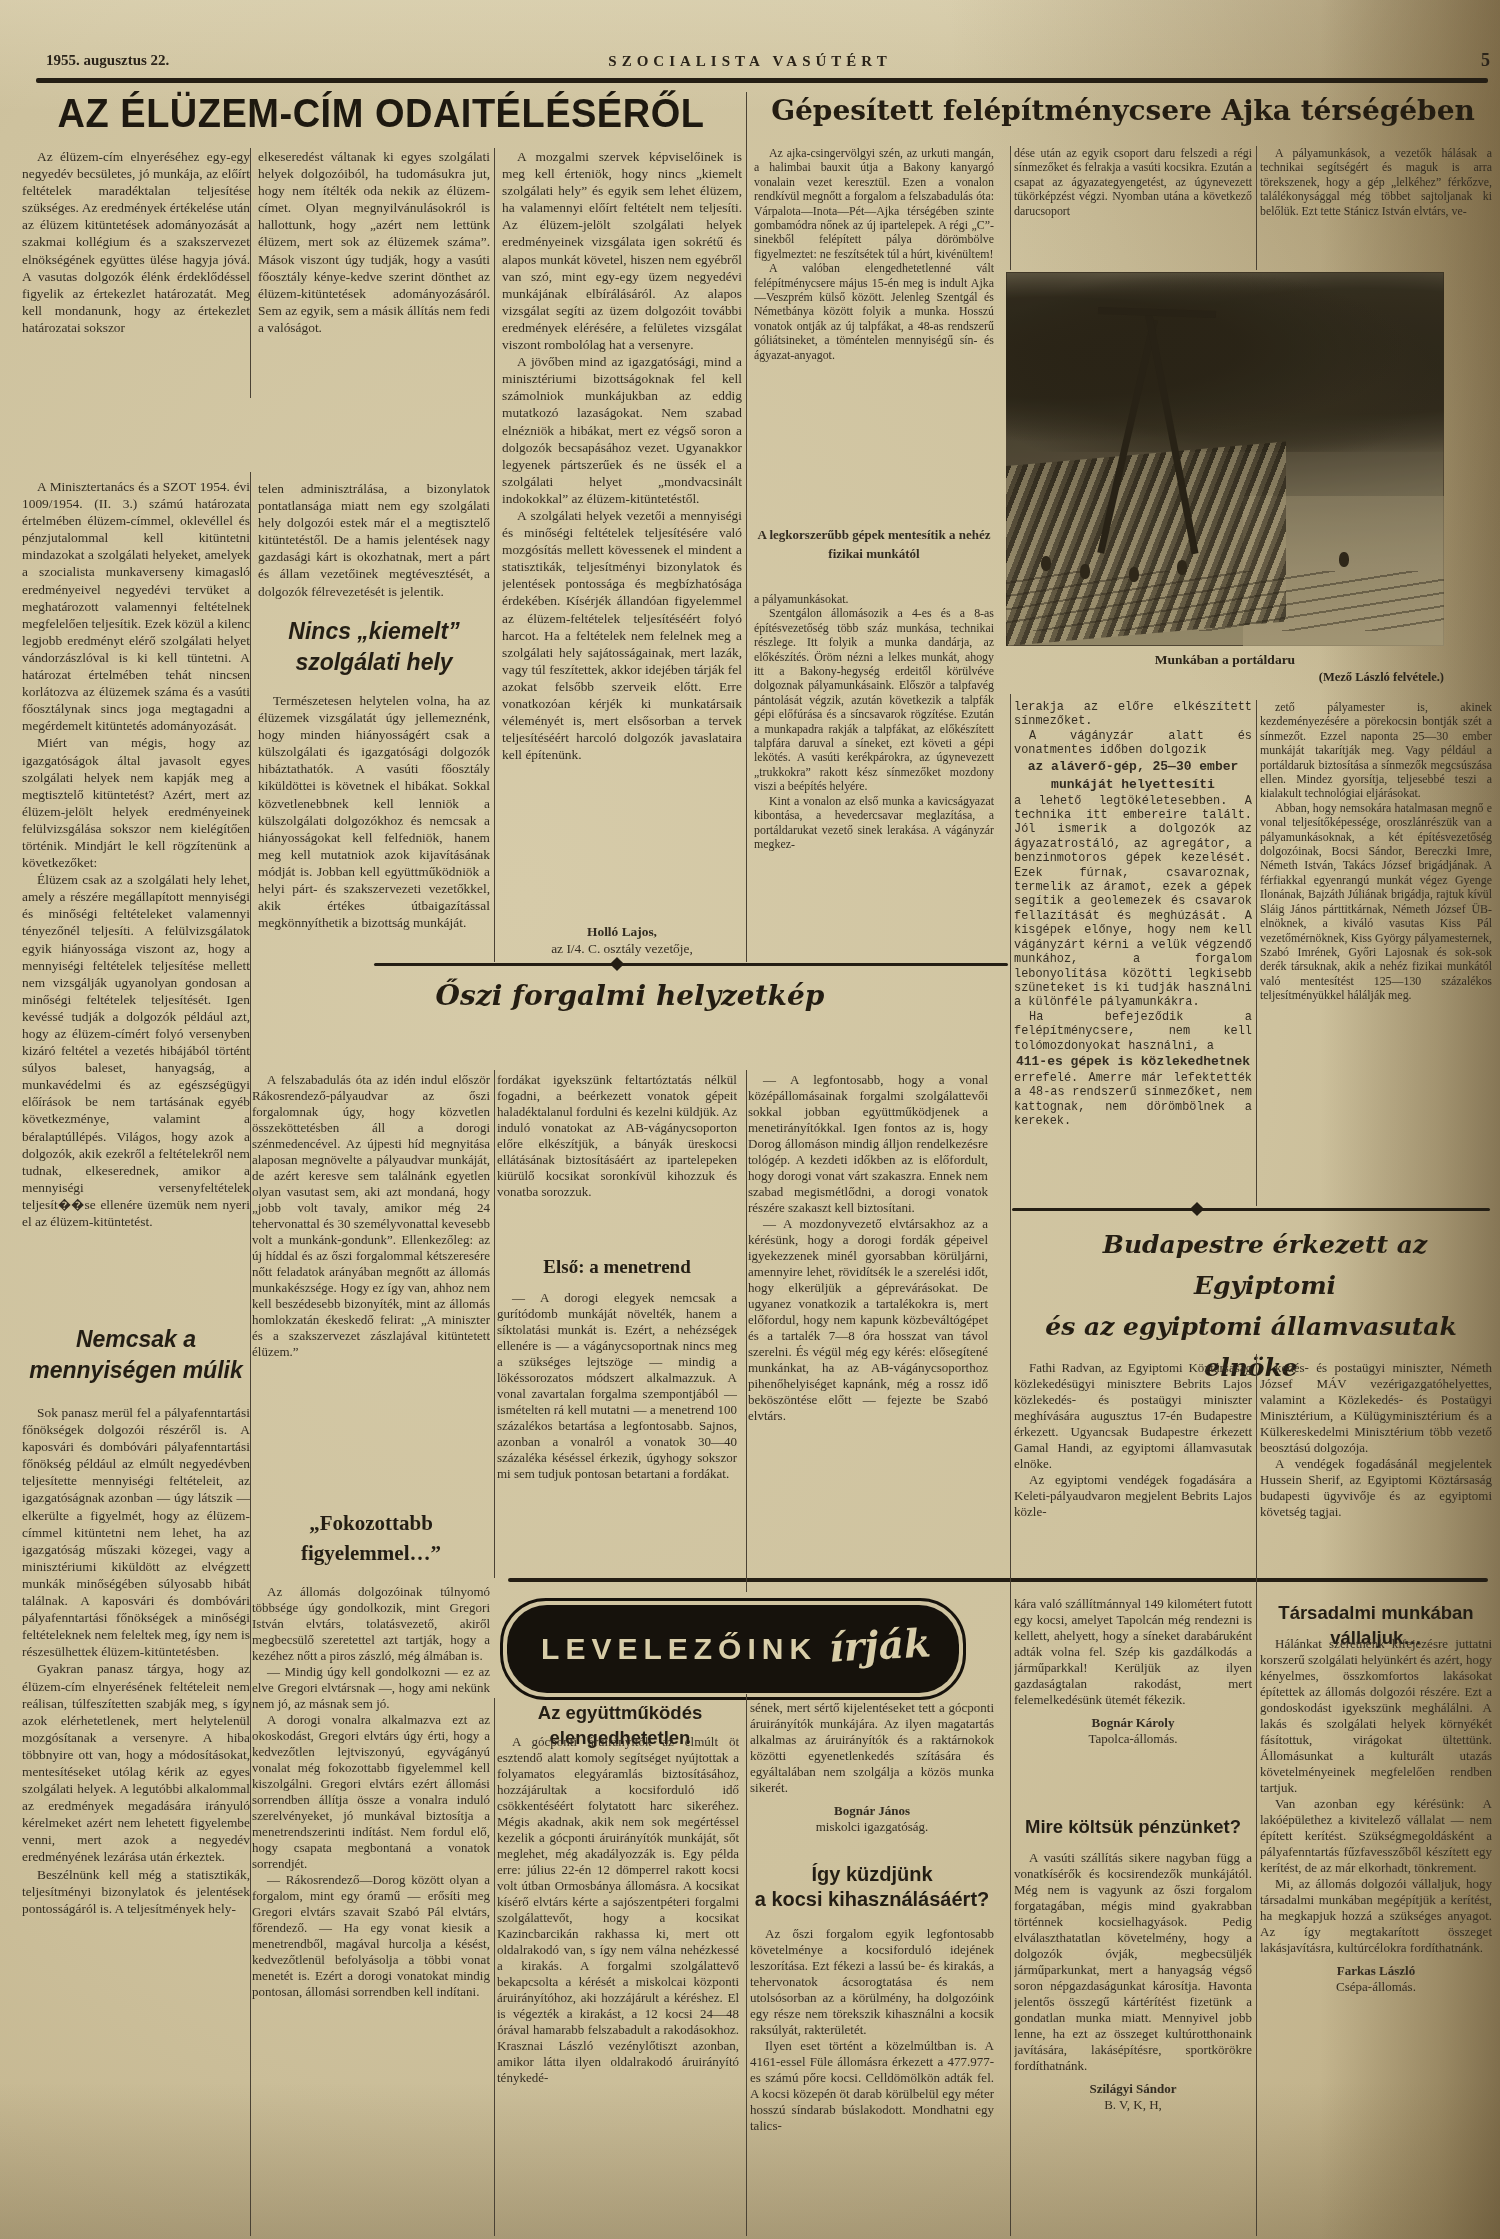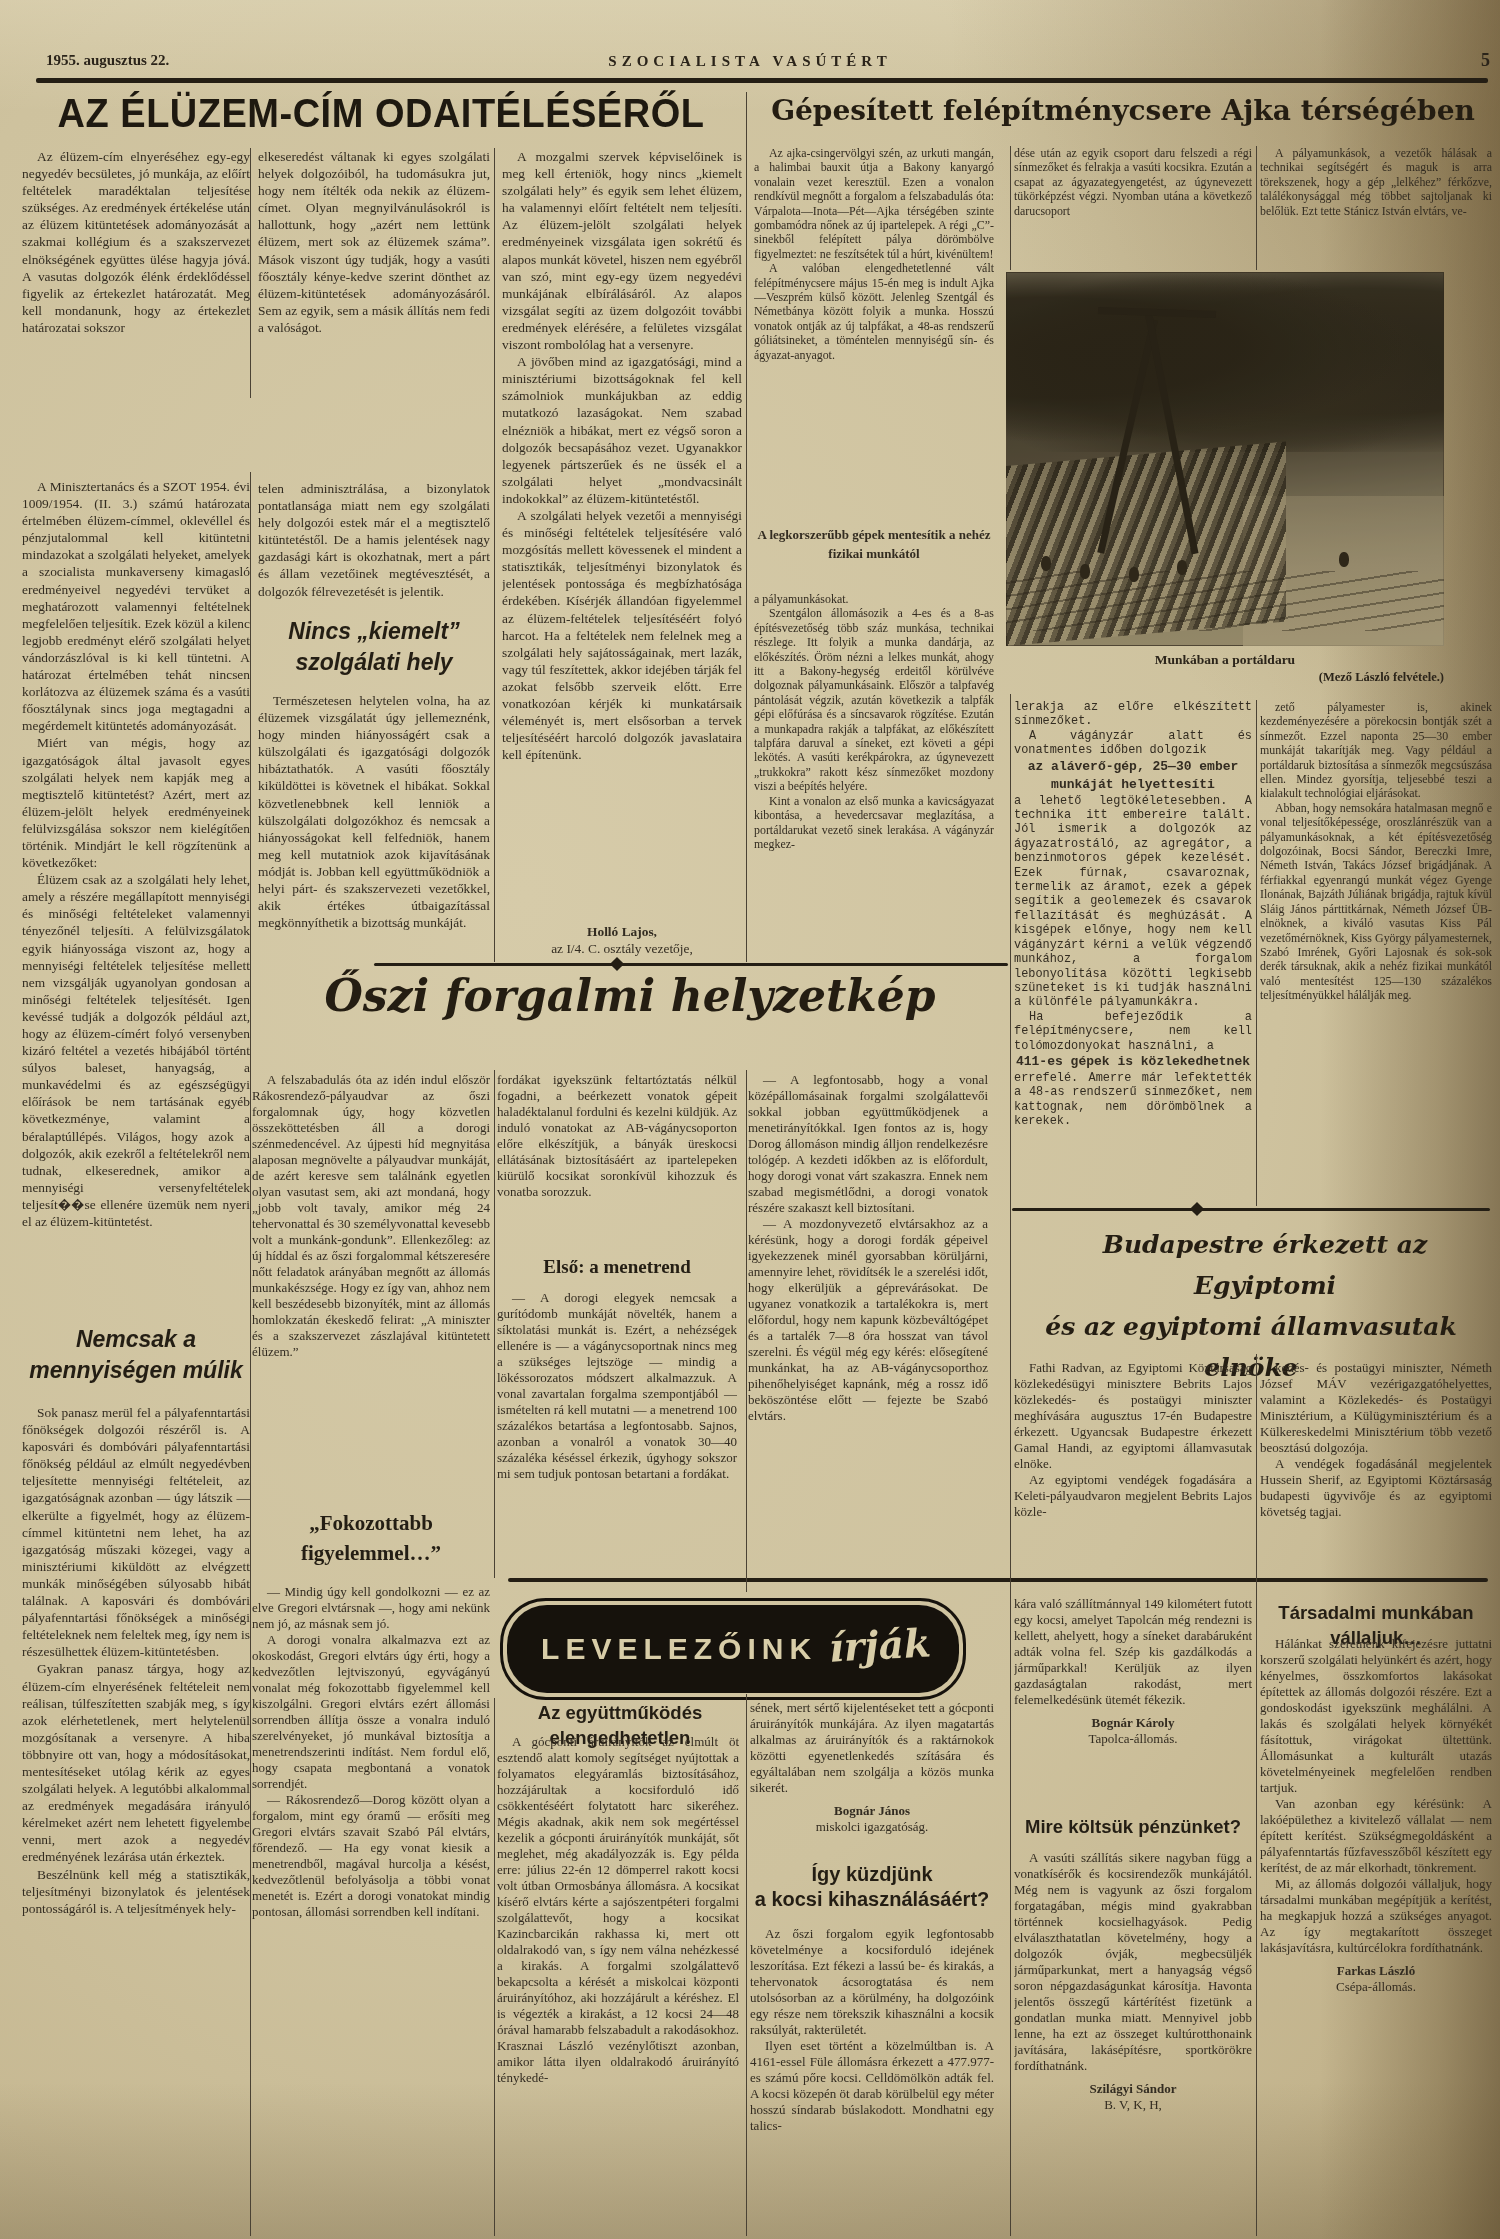--- a/index.html
+++ b/index.html
@@ -15,21 +15,21 @@
   .body-lg{font-size:13.4px;line-height:17.1px;}
   .body-sm{font-size:11.9px;line-height:14.4px;}
   p.p{margin:0;text-indent:15px;}
   p.pn{margin:0;text-indent:0;}
   .bsub{font-weight:700;text-align:center;margin:3px 0;}
   .hrule{background:#241e14;border-radius:2px;}
   .vrule{width:1px;background:#4a4234;}
   .h-main{font-family:"Liberation Sans",sans-serif;font-weight:700;font-size:38px;letter-spacing:.5px;
     text-align:center;color:#1e1910;transform:scaleY(1.06);}
   .h-serif{font-family:"DejaVu Serif",serif;font-weight:700;font-size:28px;text-align:center;color:#241d12;}
-  .h-ital{font-family:"DejaVu Serif",serif;font-weight:700;font-style:italic;font-size:44px;line-height:44px;text-align:center;color:#241d12;}
+  .h-ital{font-family:"DejaVu Serif",serif;font-weight:700;font-style:italic;font-size:28px;line-height:44px;text-align:center;color:#241d12;}
   .h-egy{font-family:"DejaVu Serif",serif;font-weight:700;font-style:italic;font-size:25px;line-height:41px;text-align:center;color:#241d12;}
   .xh{font-family:"Liberation Sans",sans-serif;font-weight:700;font-style:italic;font-size:23px;line-height:31px;text-align:center;color:#241e14;}
   .xh-serif{font-family:"Liberation Serif",serif;font-weight:700;font-size:19px;line-height:26px;text-align:center;color:#241e14;}
   .lh{font-family:"Liberation Sans",sans-serif;font-weight:700;font-size:18.5px;line-height:25px;text-align:center;color:#241e14;}
   .sig{text-align:center;margin-top:7px;text-indent:0;}
   .sig .nm{display:block;font-weight:700;}
   .sig .rl{display:block;}
   .hd-date{font-weight:700;font-size:15px;color:#2b241a;}
   .hd-mast{font-weight:700;font-size:15px;letter-spacing:5px;text-align:center;color:#2b241a;}
   .hd-page{font-weight:700;font-size:18px;text-align:right;color:#2b241a;}
@@ -156,20 +156,21 @@
   <div class="abs hrule" style="left:374px;top:963px;width:634px;height:3px;"></div>
   <div class="diamond" style="left:612px;top:959px;"></div>
   <div class="abs h-ital" style="left:250px;top:974px;width:760px;">
     <span style="display:block;">Őszi forgalmi helyzetkép</span>
   </div>
   <div class="abs body" style="left:252px;top:1072px;width:238px;height:430px;">
       <p class="p">A felszabadulás óta az idén indul először Rákosrendező-pályaudvar az őszi forgalomnak úgy, hogy közvetlen összeköttetésben áll a dorogi szénmedencével. Az újpesti híd megnyitása alaposan megnövelte a pályaudvar munkáját, de azért keresve sem találnánk egyetlen olyan vasutast sem, aki azt mondaná, hogy „jobb volt tavaly, amikor még 24 tehervonattal és 30 személyvonattal kevesebb volt a munkánk-gondunk”. Ellenkezőleg: az új híddal és az őszi forgalommal kétszeresére nőtt feladatok arányában megnőtt az állomás munkakészsége. Hogy ez így van, ahhoz nem kell beszédesebb bizonyíték, mint az állomás homlokzatán ékeskedő felirat: „A miniszter és a szakszervezet zászlajával kitüntetett élüzem.”</p>
     </div>
   <div class="abs xh-serif" style="left:252px;top:1508px;width:238px;font-size:21px;line-height:30px;">„Fokozottabb figyelemmel…”</div>
   <div class="abs body" style="left:252px;top:1584px;width:238px;height:652px;">
+      <p class="p">Az állomás dolgozóinak túlnyomó többsége úgy gondolkozik, mint Gregori István elvtárs, tolatásvezető, akiről megbecsülő szeretettel azt tartják, hogy a kezéhez nőtt a piros zászló, még álmában is.</p>
       <p class="p">— Mindig úgy kell gondolkozni — ez az elve Gregori elvtársnak —, hogy ami nekünk nem jó, az másnak sem jó.</p>
       <p class="p">A dorogi vonalra alkalmazva ezt az okoskodást, Gregori elvtárs úgy érti, hogy a kedvezőtlen lejtviszonyú, egyvágányú vonalat még fokozottabb figyelemmel kell kiszolgálni. Gregori elvtárs ezért állomási sorrendben állítja össze a vonalra induló szerelvényeket, jó munkával biztosítja a menetrendszerinti indítást. Nem fordul elő, hogy csapata megbontaná a vonatok sorrendjét.</p>
       <p class="p">— Rákosrendező—Dorog között olyan a forgalom, mint egy óramű — erősíti meg Gregori elvtárs szavait Szabó Pál elvtárs, főrendező. — Ha egy vonat kiesik a menetrendből, magával hurcolja a késést, kedvezőtlenül befolyásolja a többi vonat menetét is. Ezért a dorogi vonatokat mindig pontosan, állomási sorrendben kell indítani.</p>
     </div>
   <div class="abs body" style="left:497px;top:1072px;width:240px;height:176px;">
     <p class="pn">fordákat igyekszünk feltartóztatás nélkül fogadni, a beérkezett vonatok gépeit haladéktalanul fordulni és kezelni küldjük. Az induló vonatokat az AB-vágánycsoporton előre elkészítjük, a bányák üreskocsi ellátásának biztosításáért az ipartelepeken kiürülő kocsikat soronkívül kihozzuk és vonatba sorozzuk.</p>
   </div>
   <div class="abs xh-serif" style="left:497px;top:1254px;width:240px;">Első: a menetrend</div>
   <div class="abs body" style="left:497px;top:1290px;width:240px;height:308px;">
       <p class="p">— A dorogi elegyek nemcsak a gurítódomb munkáját növelték, hanem a síktolatási munkát is. Ezért, a nehézségek ellenére is — a vágánycsoportnak nincs meg a szükséges lejtszöge — mindig a lökéssorozatos módszert alkalmazzuk. A vonal zavartalan forgalma szempontjából — ismételten rá kell mutatni — a menetrend 100 százalékos betartása a legfontosabb. Sajnos, azonban a vonalról a vonatok 30—40 százaléka késéssel érkezik, úgyhogy sokszor mi sem tudjuk pontosan betartani a fordákat.</p>

